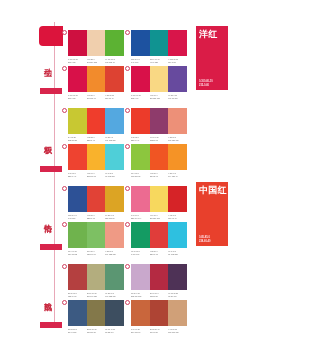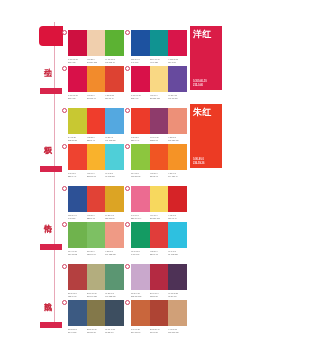--- a/index.html
+++ b/index.html
@@ -88,21 +88,21 @@
     letter-spacing: -0.05px;
     white-space: nowrap;
     overflow: hidden;
     transform-origin: left top;
   }
   .code-col span { display: block; }
 
   
   .named-panel {
     position: absolute;
-    left: 190px;
+    left: 196px;
     width: 32px;
   }
   .named-title {
     position: absolute;
     left: 3px; top: 3px;
     font-size: 9px;
     line-height: 11px;
     font-weight: bold;
     color: #ffffff;
     letter-spacing: 0.3px;
@@ -310,27 +310,20 @@
         <div class="code-col">
           <span>0-80-80-0</span>
           <span>234-85-41</span>
         </div>
         <div class="code-col">
           <span>0-50-90-0</span>
           <span>244-150-40</span>
         </div>
       </div>
     </div>
-    <div class="named-panel" style="top: 104px; height: 64px; background: rgb(236, 59, 36);">
-      <div class="named-title">朱红</div>
-      <div class="named-codes">
-        <span>0-90-90-0</span>
-        <span>236-59-36</span>
-      </div>
-    </div>
     <div class="section-bar" style="top: 244px; background: rgb(216, 37, 76);"></div>
     <div class="cat-label" style="left: 41px; top: 218px; color: rgb(200, 40, 63);">热情</div>
     <div class="group" style="left: 68px; top: 186px;">
       <div class="group-num"></div>
       <div class="swatches">
         <div style="background: rgb(45, 81, 150);"></div>
         <div style="background: rgb(225, 66, 54);"></div>
         <div style="background: rgb(220, 164, 36);"></div>
       </div>
       <div class="codes">
@@ -407,20 +400,27 @@
         <div class="code-col">
           <span>0-85-80-0</span>
           <span>230-66-48</span>
         </div>
         <div class="code-col">
           <span>60-0-10-0</span>
           <span>51-192-222</span>
         </div>
       </div>
     </div>
+    <div class="named-panel" style="top: 182px; height: 64px; background: rgb(232, 64, 44);">
+      <div class="named-title">中国红</div>
+      <div class="named-codes">
+        <span>0-85-85-0</span>
+        <span>238-60-40</span>
+      </div>
+    </div>
     <div class="section-bar" style="top: 322px; background: rgb(216, 37, 76);"></div>
     <div class="cat-label" style="left: 41px; top: 296px; color: rgb(200, 40, 63);">成熟</div>
     <div class="group" style="left: 68px; top: 264px;">
       <div class="group-num"></div>
       <div class="swatches">
         <div style="background: rgb(180, 64, 64);"></div>
         <div style="background: rgb(179, 173, 126);"></div>
         <div style="background: rgb(91, 150, 114);"></div>
       </div>
       <div class="codes">

